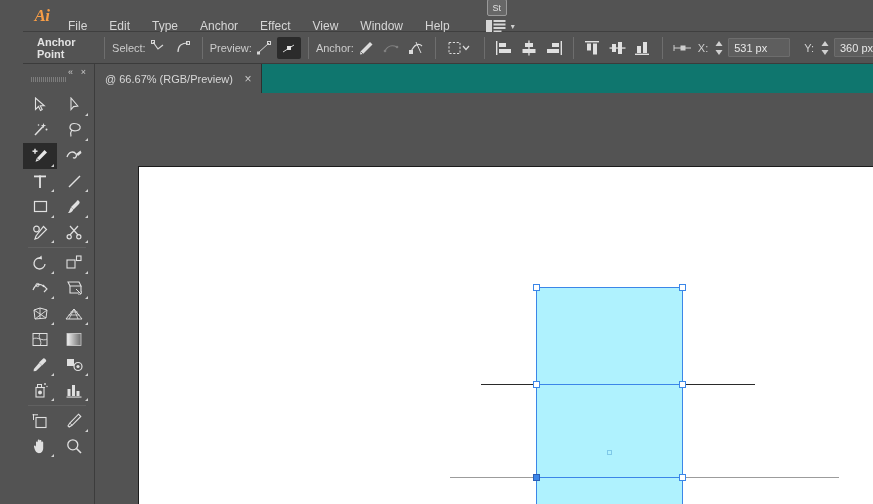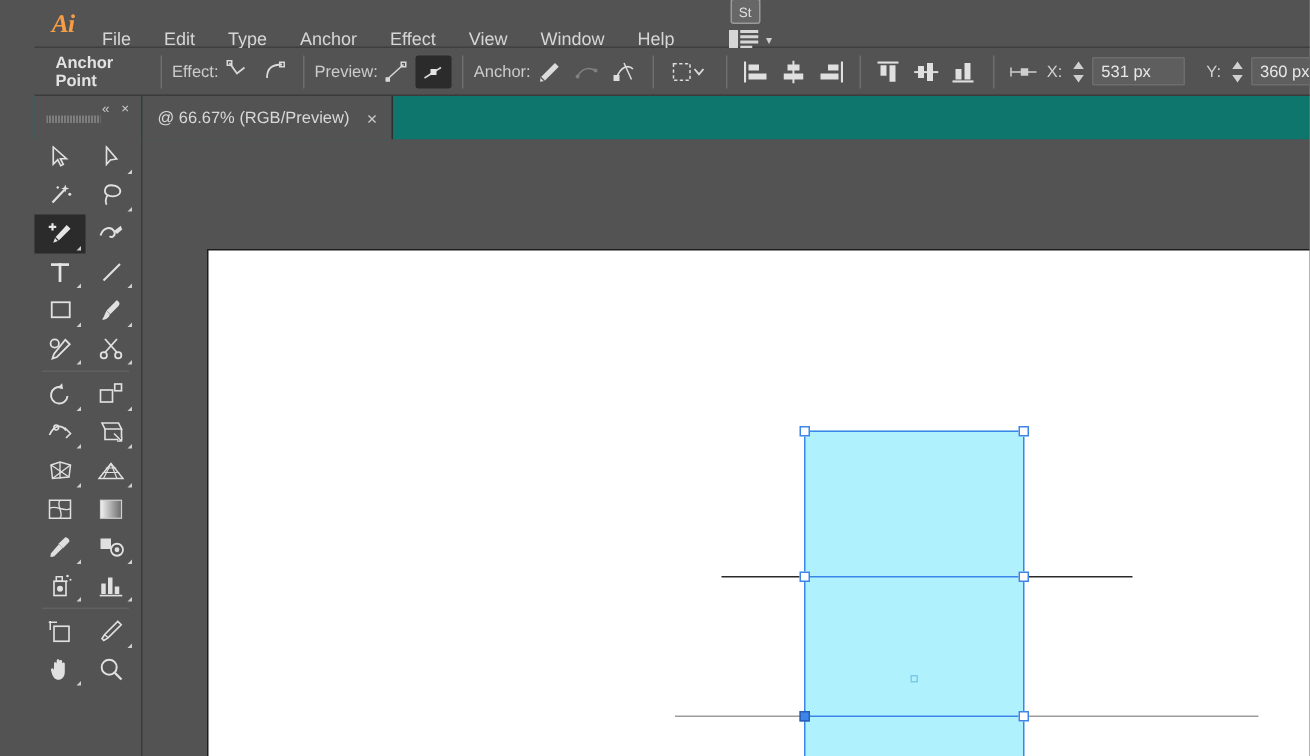--- a/index.html
+++ b/index.html
@@ -246,21 +246,21 @@
           <rect x="15.8" y="3.6" width="1.5" height="4" fill="#cfcfcf"></rect>
         </svg>
       </div>
     </div>
   </div>
 
   <div class="controlbar">
     <div class="cb-title">Anchor Point</div>
     <div class="cb-sep"></div>
 
-    <span class="cb-label">Effect:</span>
+    <span class="cb-label">Select:</span>
     <div class="cb-group">
       <div class="cb-btn">
         <svg width="16" height="16" viewBox="0 0 16 16">
           <path d="M3 2 L8 9 L13 5" stroke="#d8d8d8" stroke-width="1.2" fill="none"></path>
           <rect x="1.5" y="0.5" width="3" height="3" fill="none" stroke="#d8d8d8" stroke-width="1"></rect>
         </svg>
       </div>
       <div class="cb-btn">
         <svg width="16" height="16" viewBox="0 0 16 16">
           <path d="M3 12 C3 5, 7 3, 13 3" stroke="#d8d8d8" stroke-width="1.2" fill="none"></path>

